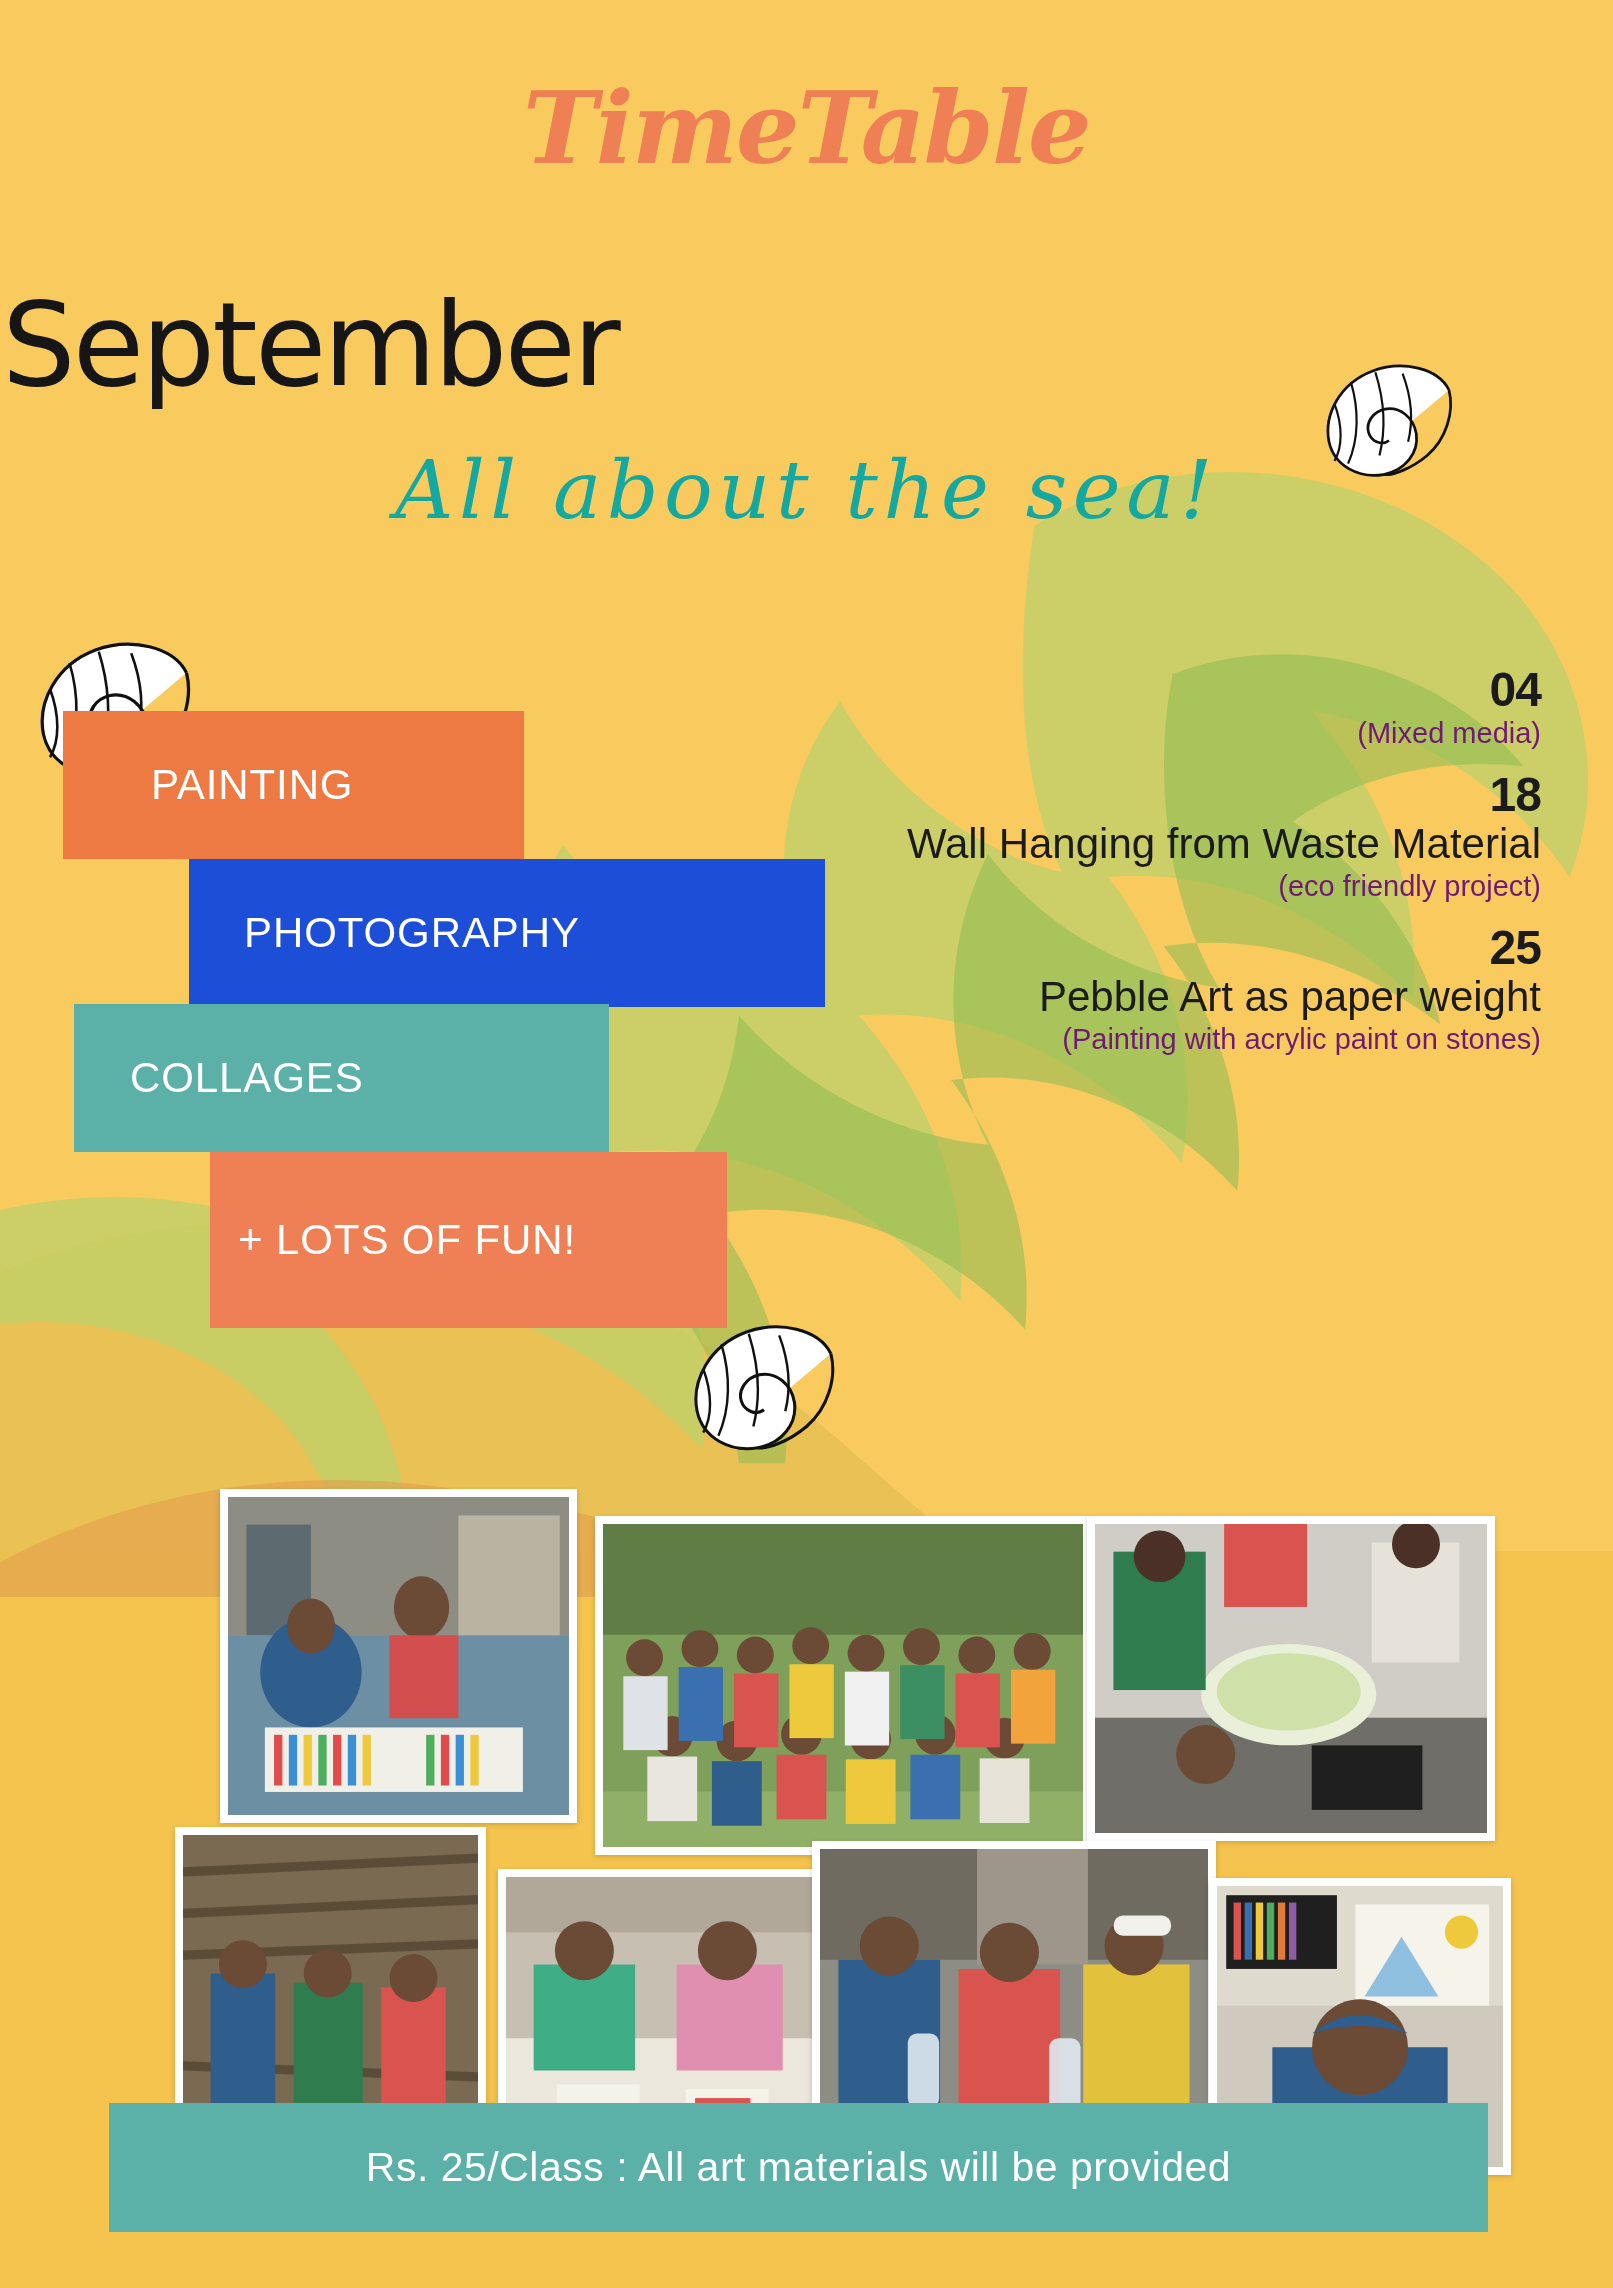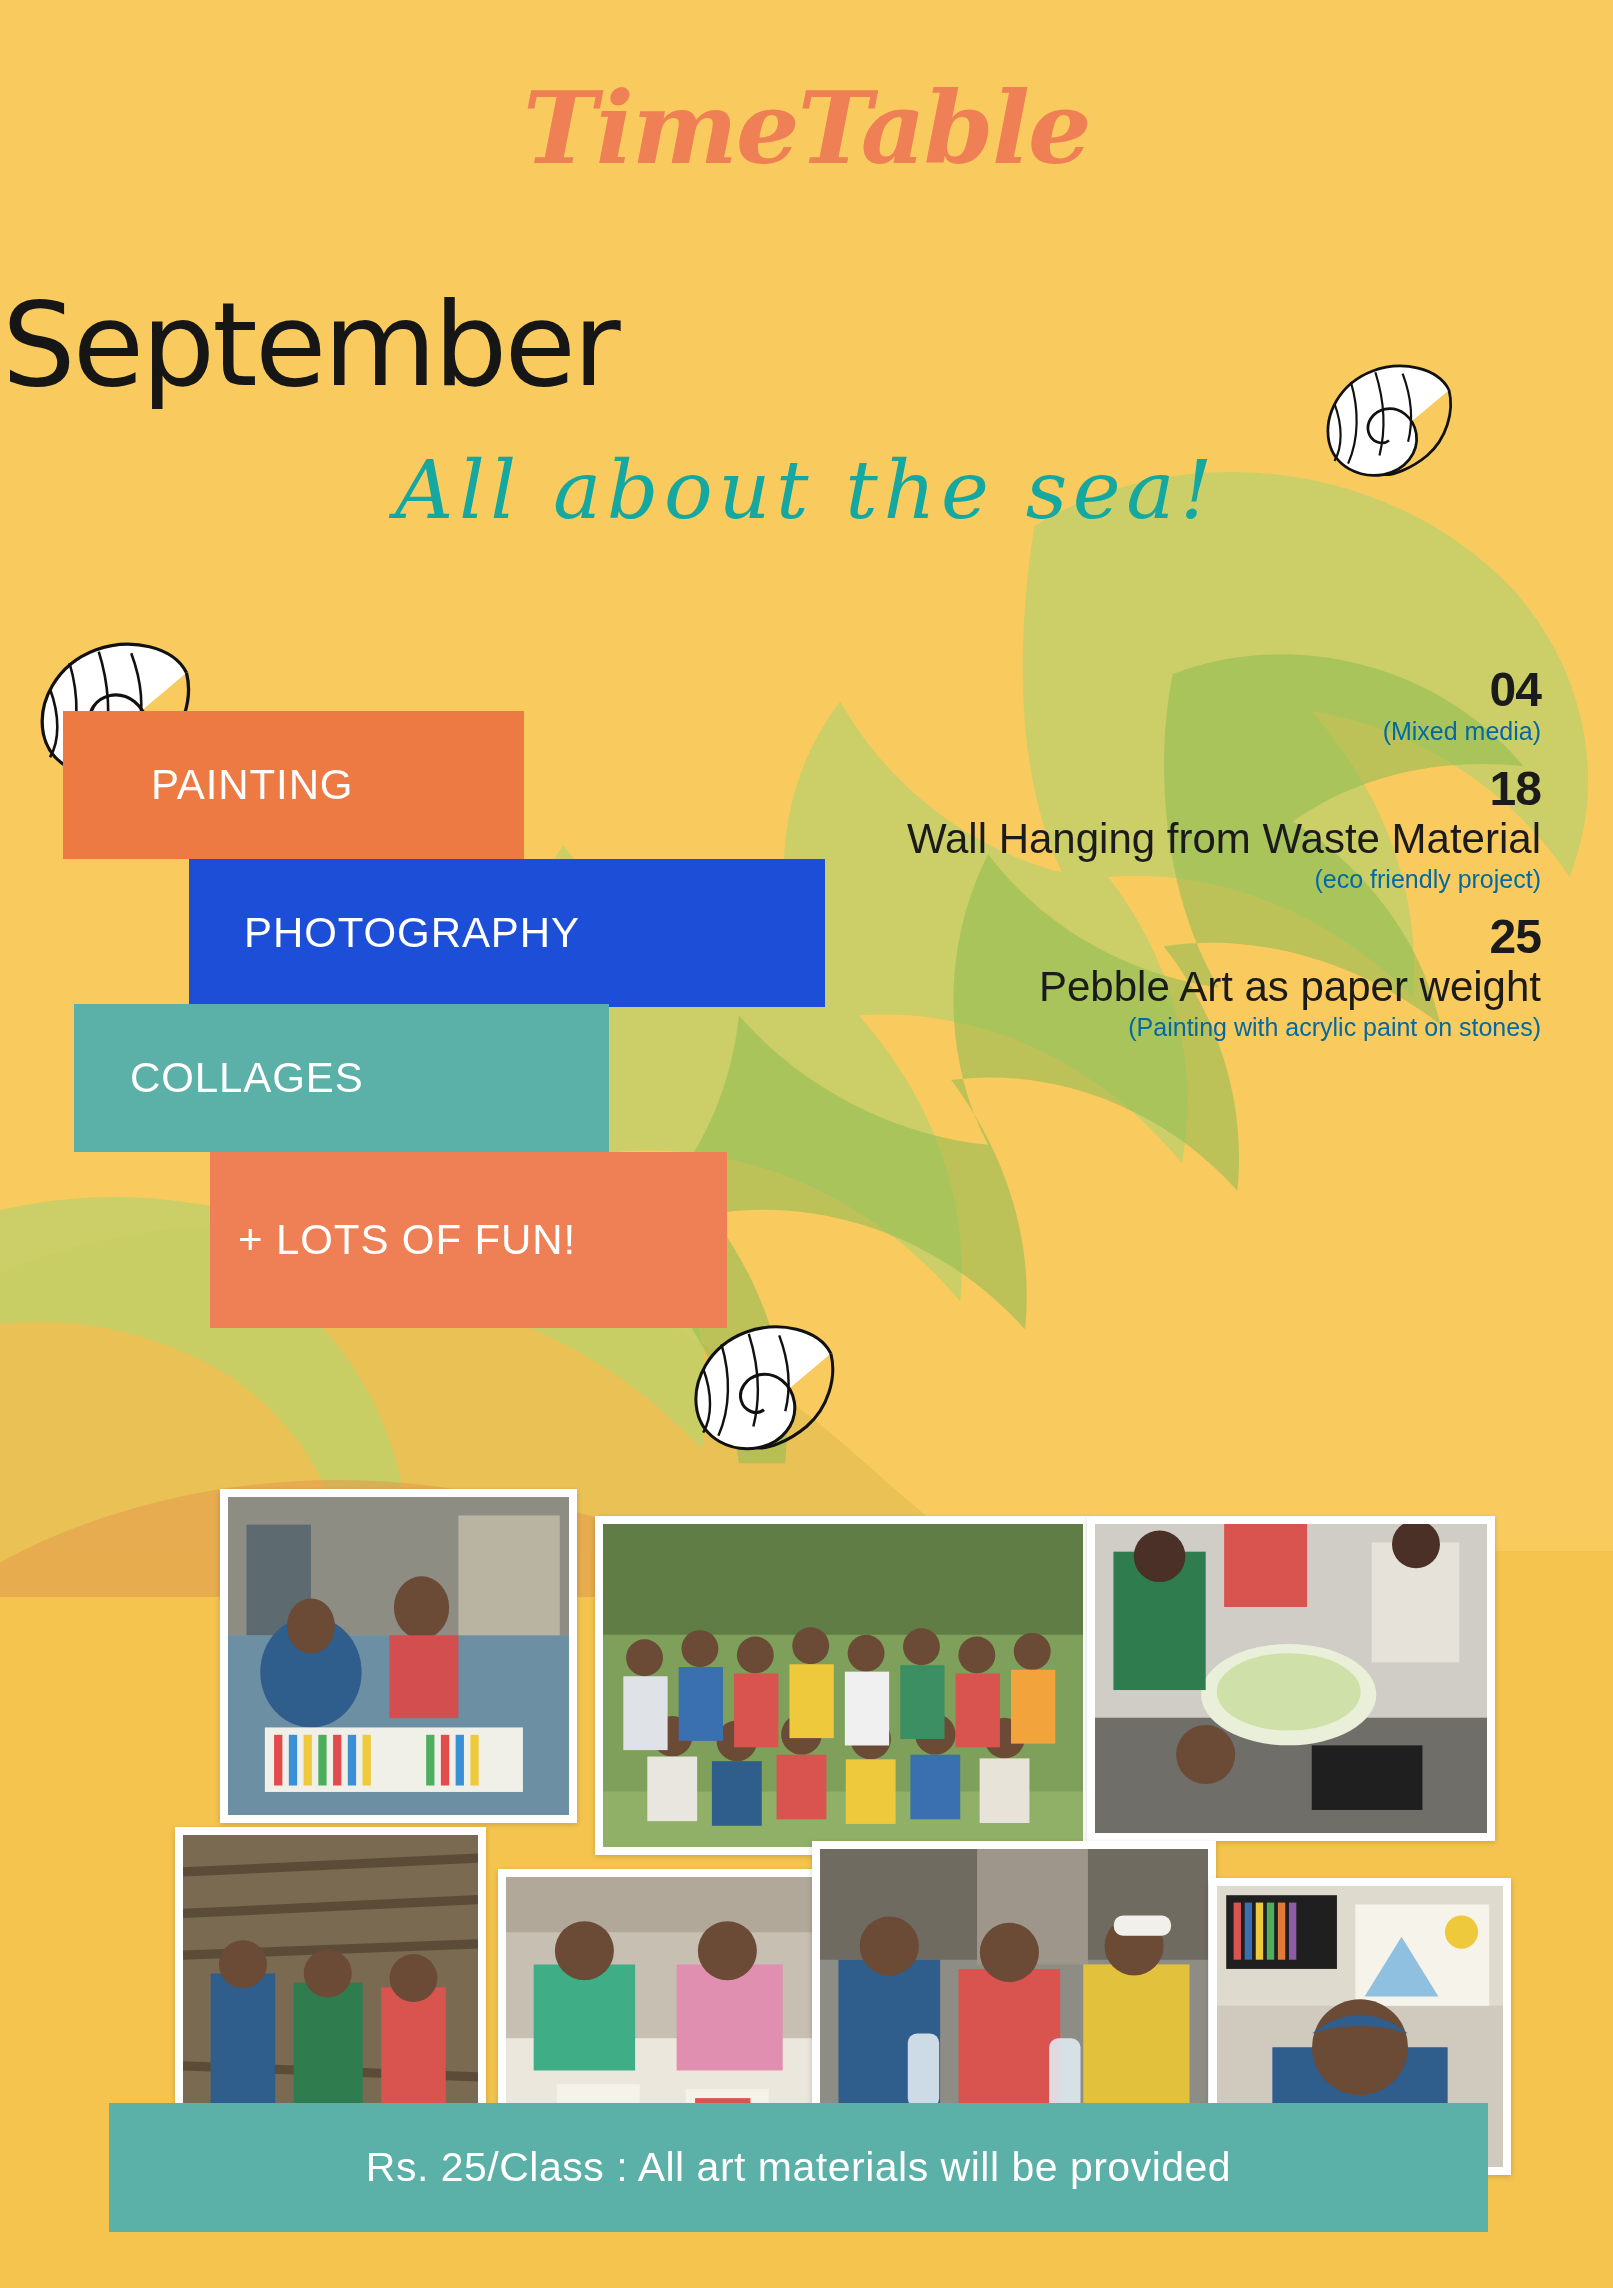--- a/index.html
+++ b/index.html
@@ -139,23 +139,23 @@
     font-size: 48px;
     line-height: 1.05;
     letter-spacing: -0.9px;
   }
   .sched-title {
     font-size: 42px;
     line-height: 1.15;
     color: #1b1b1b;
   }
   .sched-note {
-    font-size: 25px;
+    font-size: 29px;
     line-height: 1.3;
-    color: #0369a1;
+    color: #701a75;
   }
 
   
   .photos {
     position: absolute;
     left: 0; right: 0;
     top: 1472px;
     height: 683px;
   }
   .photo {

